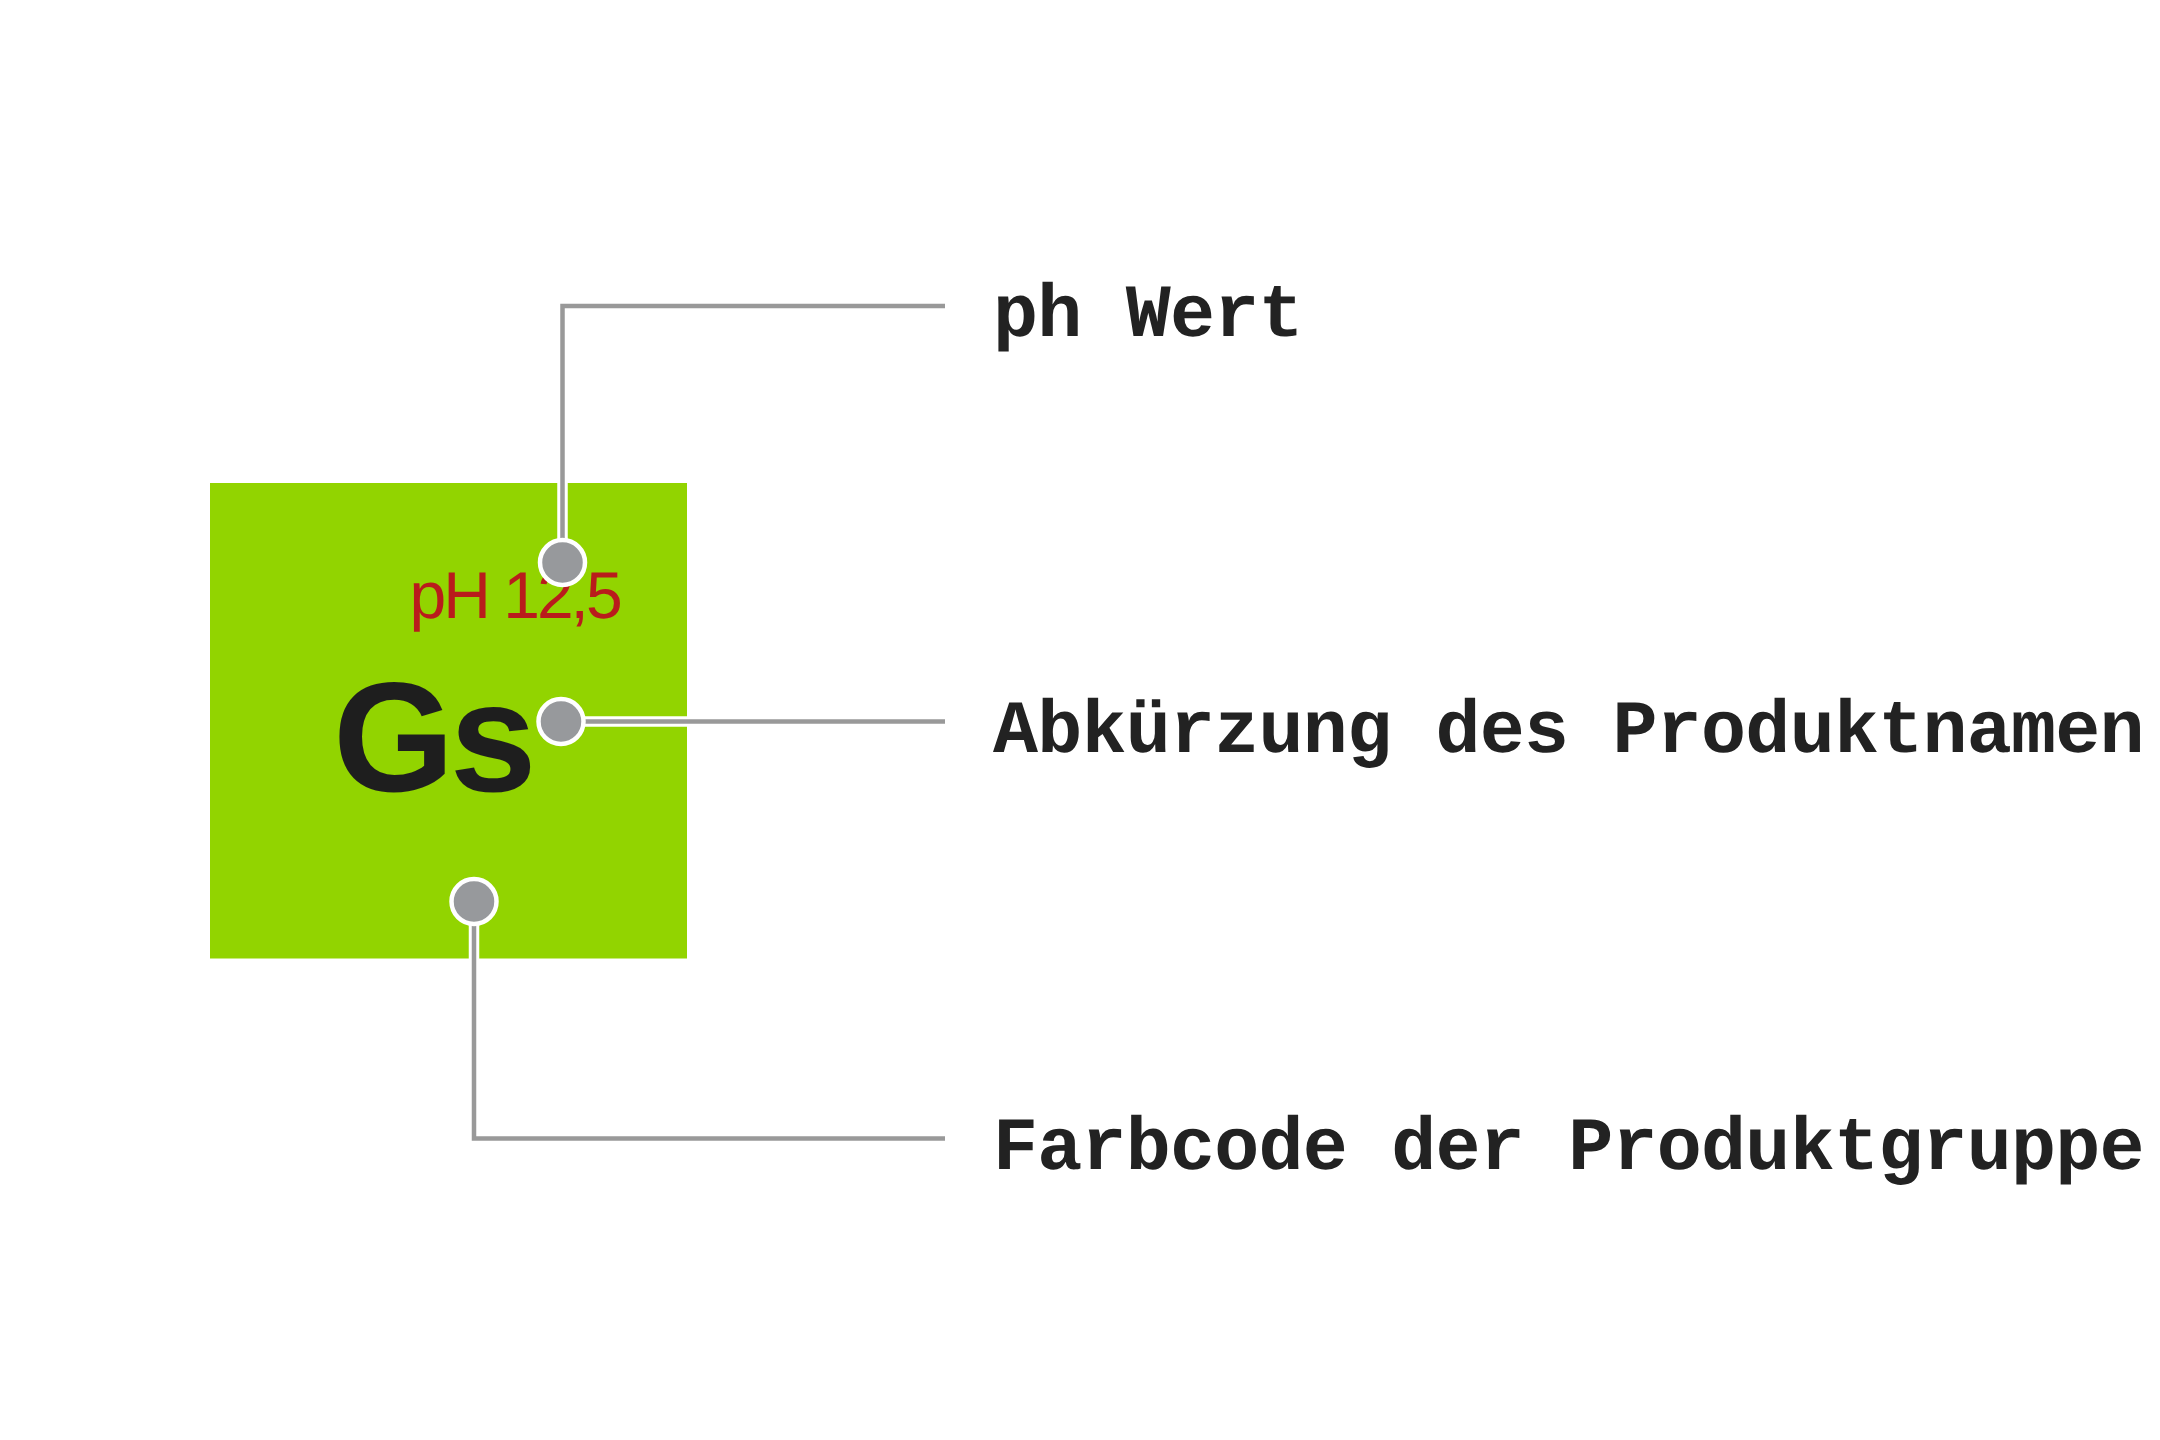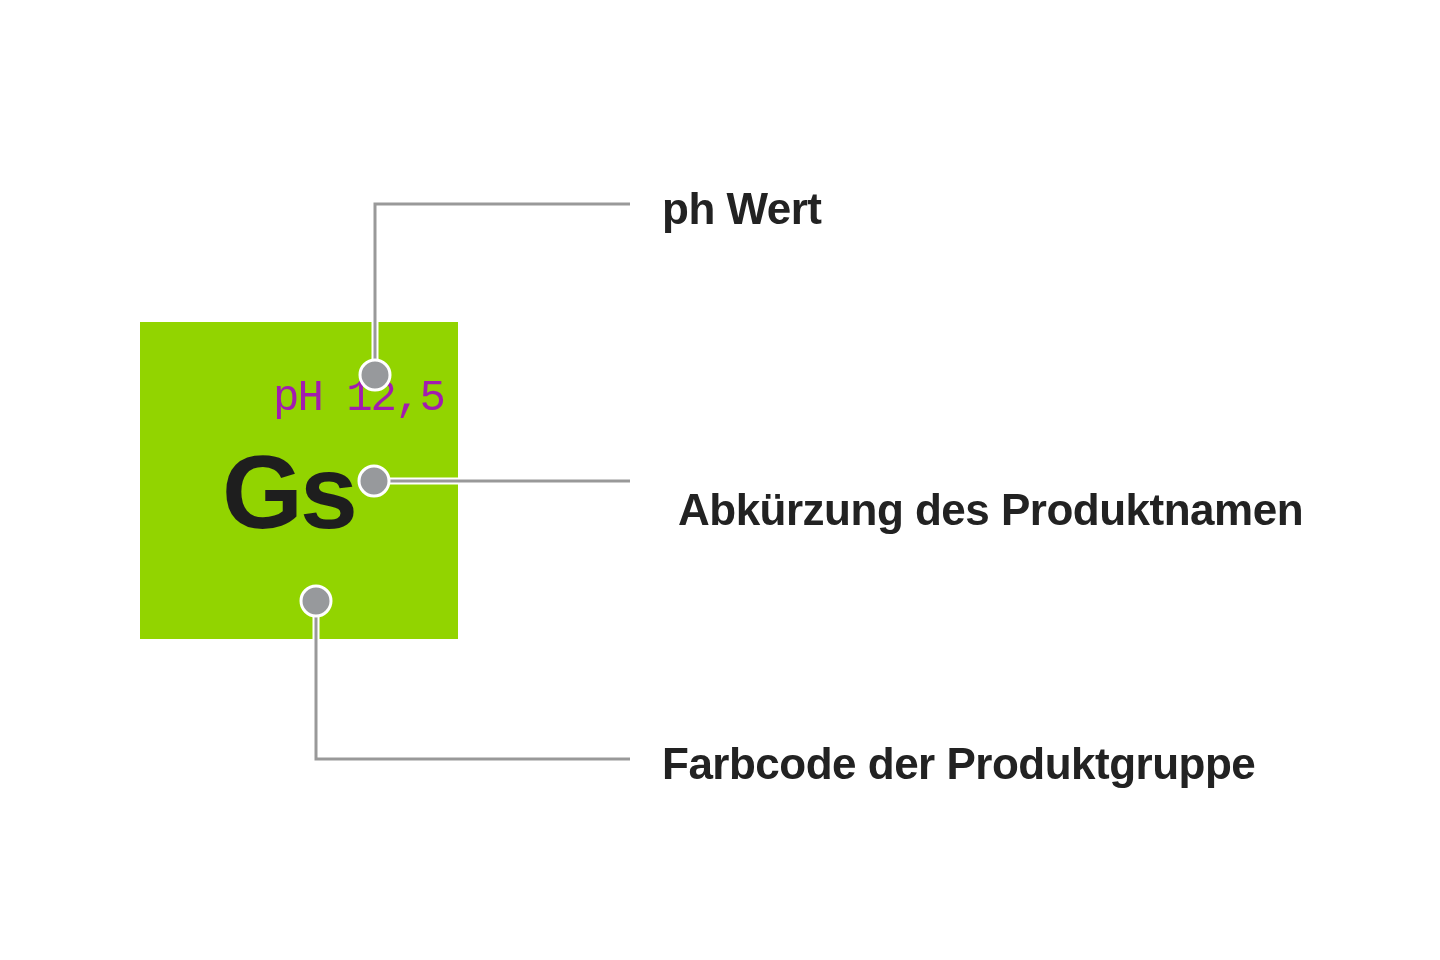--- a/index.html
+++ b/index.html
@@ -6,35 +6,35 @@
   body {
     width: 1440px; height: 960px; background: #ffffff;
     position: relative; overflow: hidden;
     font-family: "Liberation Sans", "DejaVu Sans", sans-serif;
   }
   .tile {
     position: absolute; left: 140px; top: 322px; width: 318px; height: 317px;
   }
   .ph-text {
     position: absolute; left: 273px; top: 376px;
-    font-size: 44px; color: #a21caf; letter-spacing: -2px;
-    font-family: Liberation Mono, monospace; line-height: 1;
+    font-size: 44px; color: #b91c1c; letter-spacing: -2px;
+    font-family: Liberation Sans, sans-serif; line-height: 1;
   }
   .abbr-text {
     position: absolute; left: 222px; top: 440px;
     font-size: 104px; font-weight: bold; color: #1e1e1e;
     letter-spacing: -3px; line-height: 1;
     font-family: "Liberation Sans", sans-serif;
   }
   svg.lines { position: absolute; left: 0; top: 0; }
   .label {
     position: absolute; left: 662px;
-    font-size: 44px; font-weight: bold; color: #222222;
+    font-size: 50px; font-weight: bold; color: #222222;
     line-height: 1; letter-spacing: -0.5px;
-    font-family: Liberation Sans, sans-serif;
+    font-family: Liberation Mono, monospace;
   }
 </style>
 </head>
 <body>
 
 <div class="tile" id="tile" style="background: rgb(146, 212, 0);"></div>
 
 <div class="ph-text">pH 12,5</div>
 <div class="abbr-text">Gs</div>
 
@@ -53,14 +53,14 @@
   </g>
 
   <g>
     <polyline points="316,601 316,759 630,759" fill="none" stroke="#ffffff" stroke-width="7"></polyline>
     <polyline points="316,601 316,759 630,759" fill="none" stroke="#999999" stroke-width="3"></polyline>
     <circle cx="316" cy="601" r="15" fill="#97999c" stroke="#ffffff" stroke-width="3"></circle>
   </g>
 </svg>
 
 <div class="label" style="top:187px;">ph Wert</div>
-<div class="label" style="top:488px;margin-left:16px;">Abkürzung des Produktnamen</div>
+<div class="label" style="top:464px;">Abkürzung des Produktnamen</div>
 <div class="label" style="top:742px;text-align:center;">Farbcode der Produktgruppe</div>
 
 </body></html>

